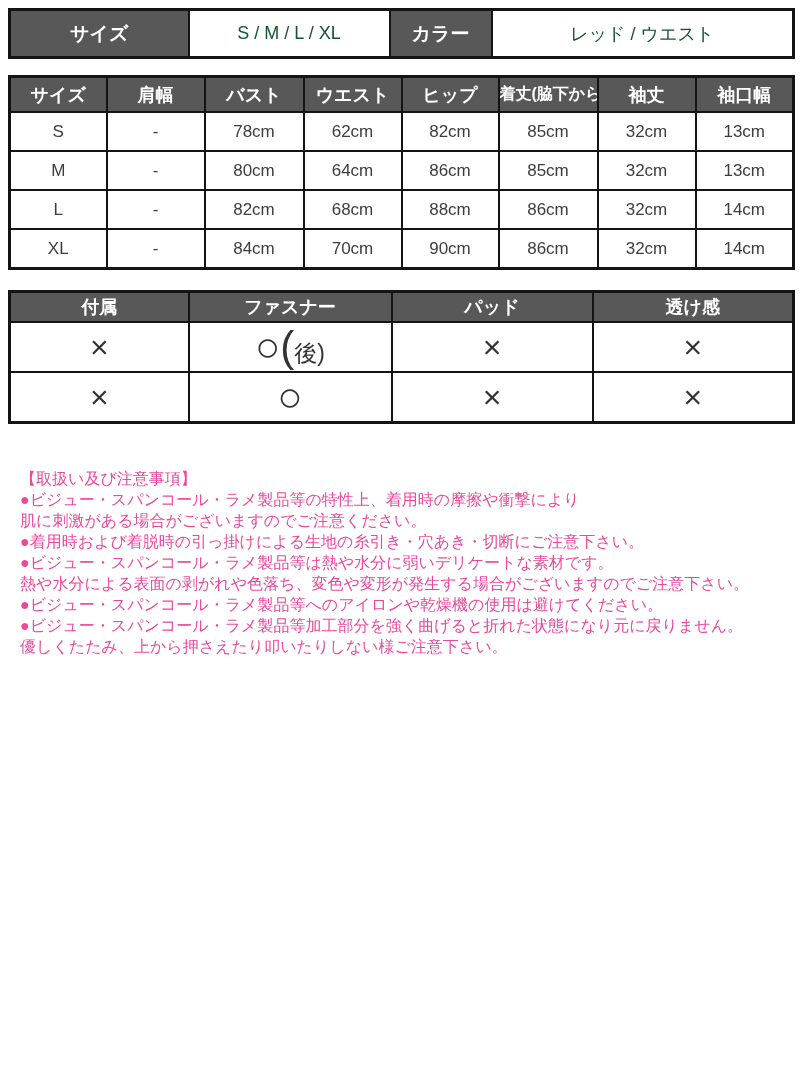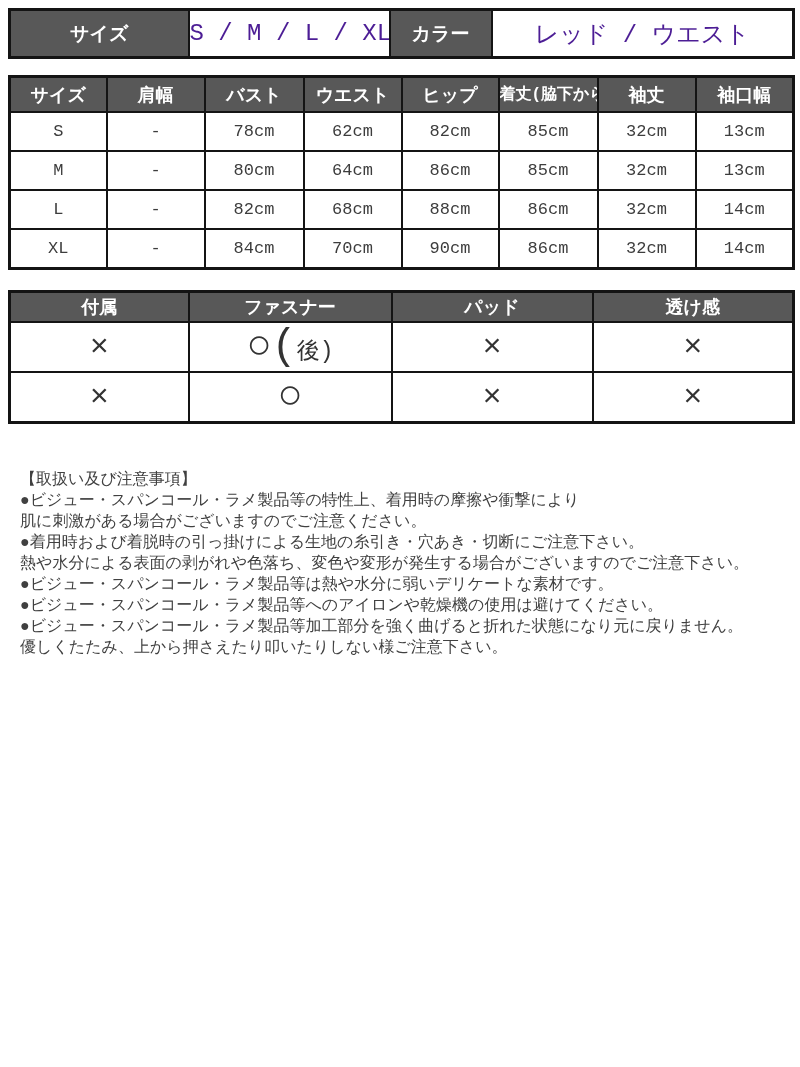--- a/index.html
+++ b/index.html
@@ -11,58 +11,57 @@
     font-family: "Liberation Sans", "DejaVu Sans", sans-serif;
     overflow: hidden;
   }
   .page { padding: 8px 8px 0 8px; }
 
   table {
     border-collapse: collapse;
     table-layout: fixed;
     width: 784px;
     border: 3px solid #141414;
-    font-family: Liberation Mono, monospace;
   }
   th, td {
     border: 2px solid #141414;
     text-align: center;
     vertical-align: middle;
     white-space: nowrap;
     overflow: hidden;
     padding: 0;
   }
   .hd {
     background: #585858;
     color: #ffffff;
     font-weight: bold;
     font-size: 19px;
   }
 
   
   .spec tr { height: 48px; }
-  .spec td { font-size: 24px; color: #4c1d95; }
+  .spec td { font-size: 18px; color: #14532d; }
 
   
   .meas { margin-top: 16px; }
   .meas th { height: 33px; font-size: 18px; }
   .meas th.small { font-size: 16px; }
   .meas td { height: 37px; font-size: 17px; color: #3d3d3d; }
 
   
   .feat { margin-top: 20px; }
   .feat th { height: 28px; font-size: 18px; }
   .feat td.sym { height: 40px; font-size: 32px; font-weight: 300; color: #333333; }
   .feat td.sym.circ { font-size: 23px; }
   .feat td.sym.circ::first-letter { font-size: 42px; }
 
   
   .notes {
     margin: 44px 0 0 12px;
-    color: #404040;
+    color: #ec4899;
     font-size: 16px;
     line-height: 21px;
   }
   .notes .title { margin-bottom: 0; }
 </style>
 </head>
 <body>
 
 <div class="page">
 
@@ -175,20 +174,20 @@
       <td class="sym">×</td>
     </tr>
   </tbody>
     </table>
 
   <div class="notes">
     <div class="title">【取扱い及び注意事項】</div>
     <div>●ビジュー・スパンコール・ラメ製品等の特性上、着用時の摩擦や衝撃により</div>
     <div>肌に刺激がある場合がございますのでご注意ください。</div>
     <div>●着用時および着脱時の引っ掛けによる生地の糸引き・穴あき・切断にご注意下さい。</div>
+    <div>●ビジュー・スパンコール・ラメ製品等は熱や水分に弱いデリケートな素材です。</div>
     <div>熱や水分による表面の剥がれや色落ち、変色や変形が発生する場合がございますのでご注意下さい。</div>
-    <div>●ビジュー・スパンコール・ラメ製品等は熱や水分に弱いデリケートな素材です。</div>
     <div>●ビジュー・スパンコール・ラメ製品等へのアイロンや乾燥機の使用は避けてください。</div>
     <div>●ビジュー・スパンコール・ラメ製品等加工部分を強く曲げると折れた状態になり元に戻りません。</div>
     <div>優しくたたみ、上から押さえたり叩いたりしない様ご注意下さい。</div>
   </div>
 
 </div>
 
 </body></html>

